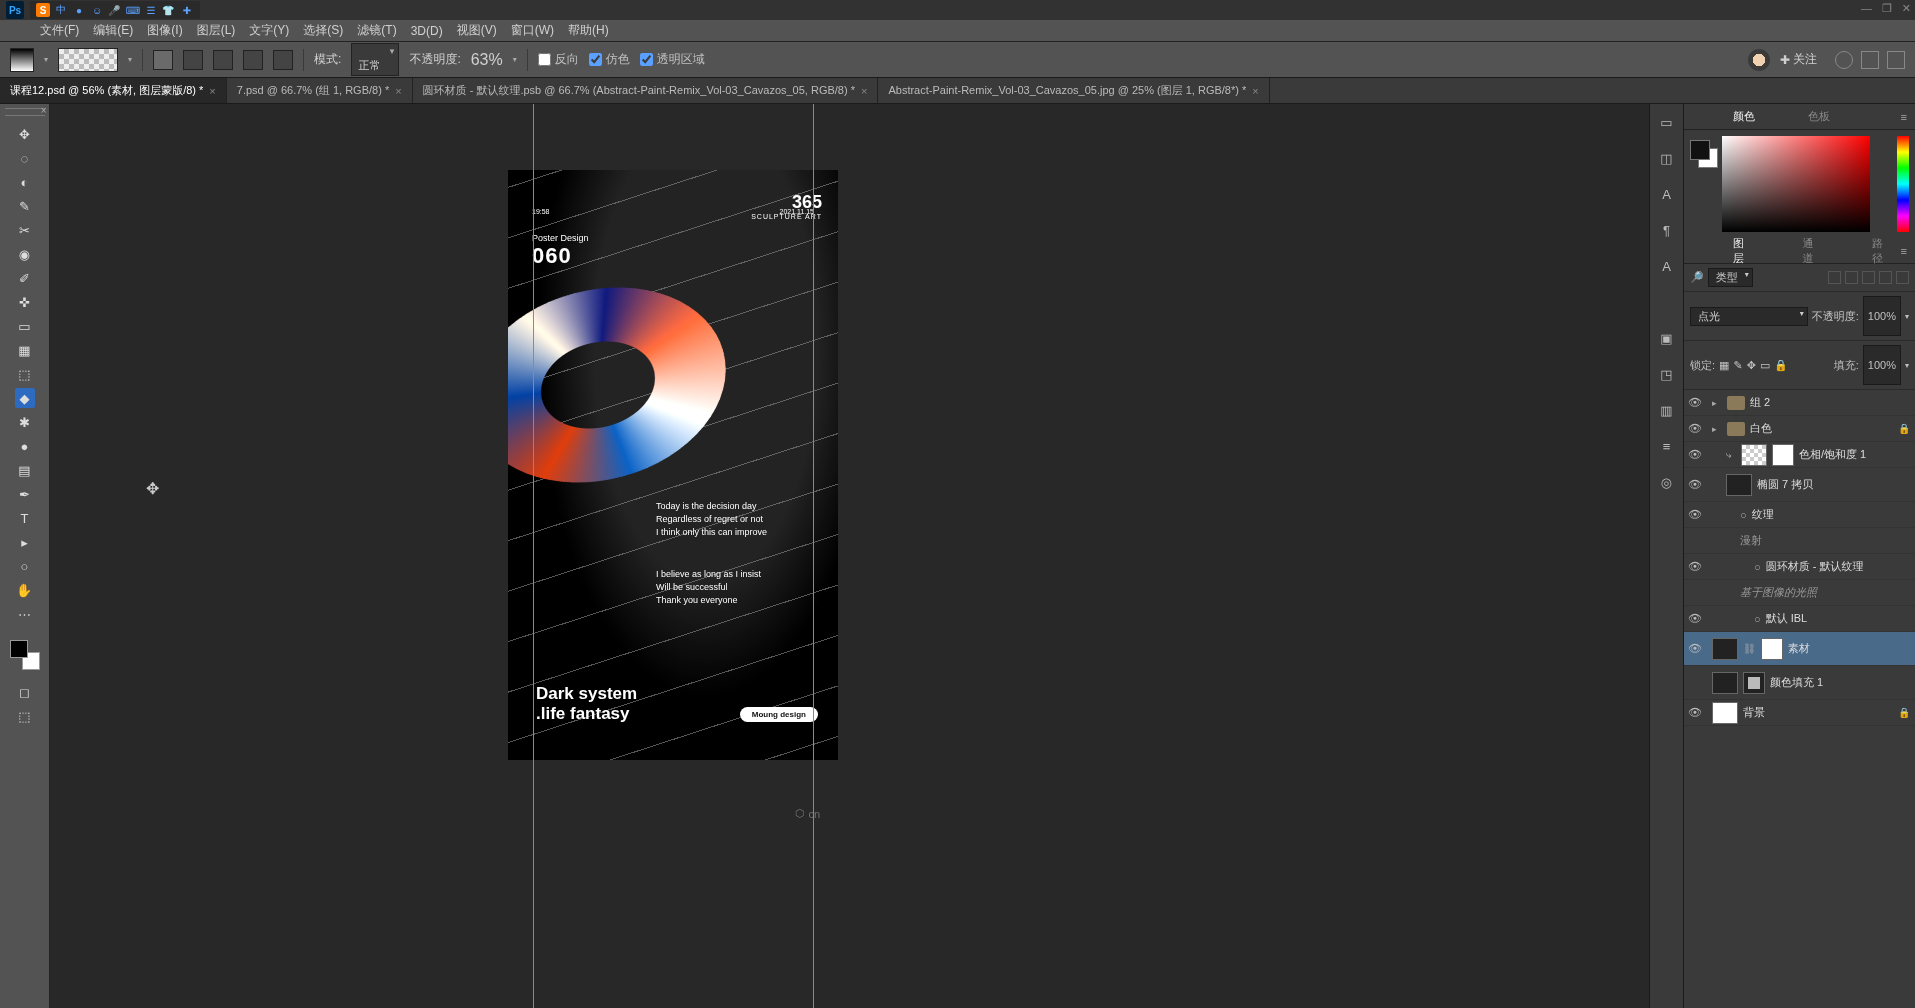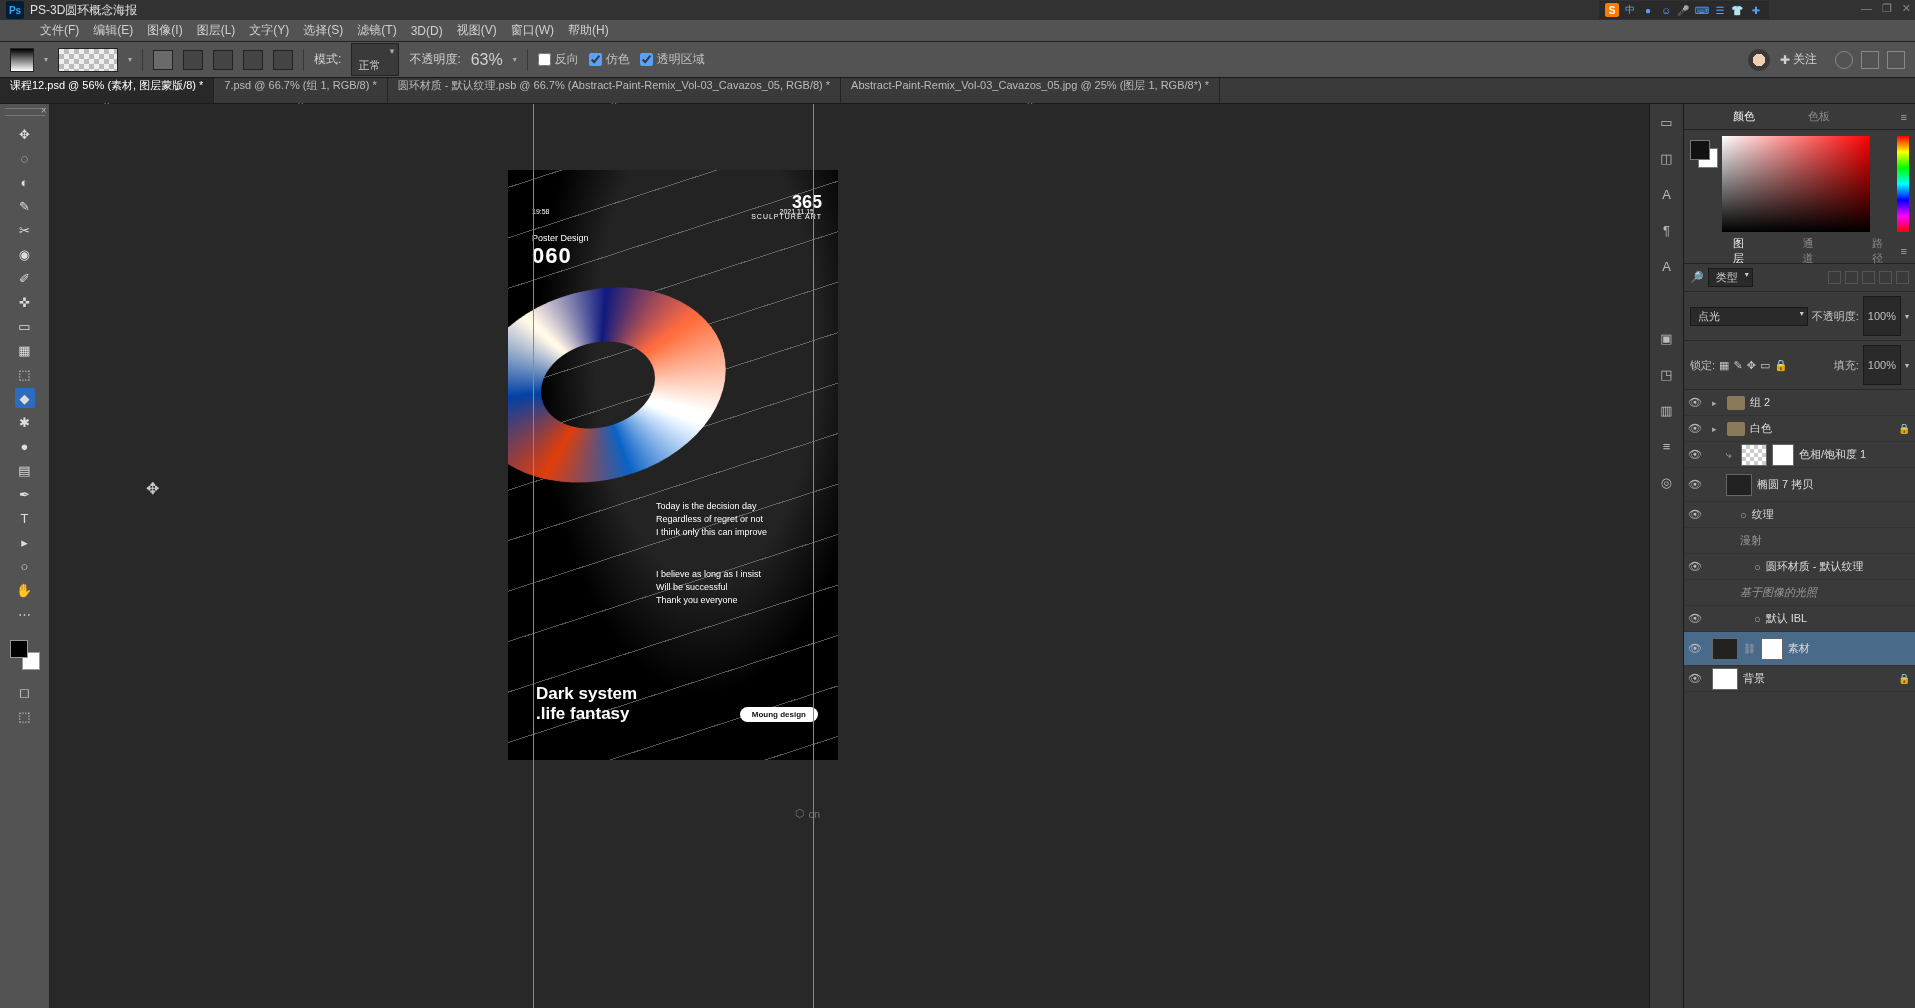--- a/index.html
+++ b/index.html
@@ -31,21 +31,21 @@
 .optbar .chk { display: flex; align-items: center; gap: 4px; font-size: 12px; }
 .optbar .val { color: #d0d0d0; font-size: 16px; }
 .optbar .sep { width: 1px; height: 22px; background: #3a3a3a; }
 .optbar .avatar { width: 22px; height: 22px; border-radius: 50%; background: radial-gradient(#f0d0b0 40%, #3a3a3a 41%); margin-left: auto; }
 .optbar .follow { color: #d0d0d0; font-size: 12px; display: flex; align-items: center; gap: 3px; }
 .optbar .right-icons { display: flex; gap: 8px; margin-left: 8px; }
 .optbar .right-icons span { width: 18px; height: 18px; display: inline-block; }
 
 
 .doctabs { height: 26px; background: #3a3a3a; display: flex; align-items: stretch; border-bottom: 1px solid #1a1a1a; }
-.doctabs .tab { padding: 0 10px; display: flex; align-items: center; border-right: 1px solid #222; color: #bbb; font-size: 11px; gap: 6px; flex-direction: column; }
+.doctabs .tab { padding: 0 10px; display: flex; align-items: center; border-right: 1px solid #222; color: #bbb; font-size: 11px; gap: 6px; }
 .doctabs .tab.active { background: #282828; color: #fff; }
 .doctabs .tab .x { color: #888; font-size: 11px; }
 
 
 .workspace { position: absolute; top: 104px; left: 0; right: 0; bottom: 0; display: flex; }
 
 
 .toolbox { width: 50px; background: #535353; border-right: 1px solid #222; display: flex; flex-direction: column; align-items: center; padding: 4px 0; gap: 4px; position: relative; }
 .toolbox .handle { width: 40px; height: 8px; border-top: 1px solid #777; border-bottom: 1px solid #777; margin-bottom: 4px; position: relative; }
 .toolbox .handle::after { content: "×"; position: absolute; right: -2px; top: -4px; color: #aaa; font-size: 10px; }
@@ -123,21 +123,20 @@
 .layer .folder { width: 18px; height: 14px; background: #8a7a5a; border-radius: 2px; }
 .layer .link { width: 10px; color: #aaa; font-size: 10px; }
 
 .cursor-move { position: absolute; left: 96px; top: 375px; color: #ccc; font-size: 16px; pointer-events: none; }
 </style>
 </head>
 <body>
 
 <div class="titlebar">
   <div class="ps-icon">Ps</div>
-  <div class="title">PS-3D圆环概念海报</div>
   <div class="indicator-bar">
     <span class="s-logo">S</span>
     <span>中</span>
     <span>●</span>
     <span>☺</span>
     <span>🎤</span>
     <span>⌨</span>
     <span>☰</span>
     <span>👕</span>
     <span>✚</span>
@@ -423,20 +422,27 @@
             <span class="name">默认 IBL</span>
           </div>
           <div class="layer selected tall">
             <span class="eye">👁</span>
             <span class="spacer" style="width:0px"></span>
             <span class="thumb dark"></span>
             <span style="color:#aaa;font-size:10px;">⛓</span>
             <span class="mask"></span>
             <span class="name">素材</span>
           </div>
+          <div class="layer tall">
+            <span class="eye"></span>
+            <span class="spacer" style="width:0px"></span>
+            <span class="thumb dark"></span>
+            <span class="mask shape"></span>
+            <span class="name">颜色填充 1</span>
+          </div>
           <div class="layer">
             <span class="eye">👁</span>
             <span class="spacer" style="width:0px"></span>
             <span class="thumb"></span>
             <span class="name">背景</span>
             <span class="lock">🔒</span>
           </div>
         </div>
     </div>
   </div>

